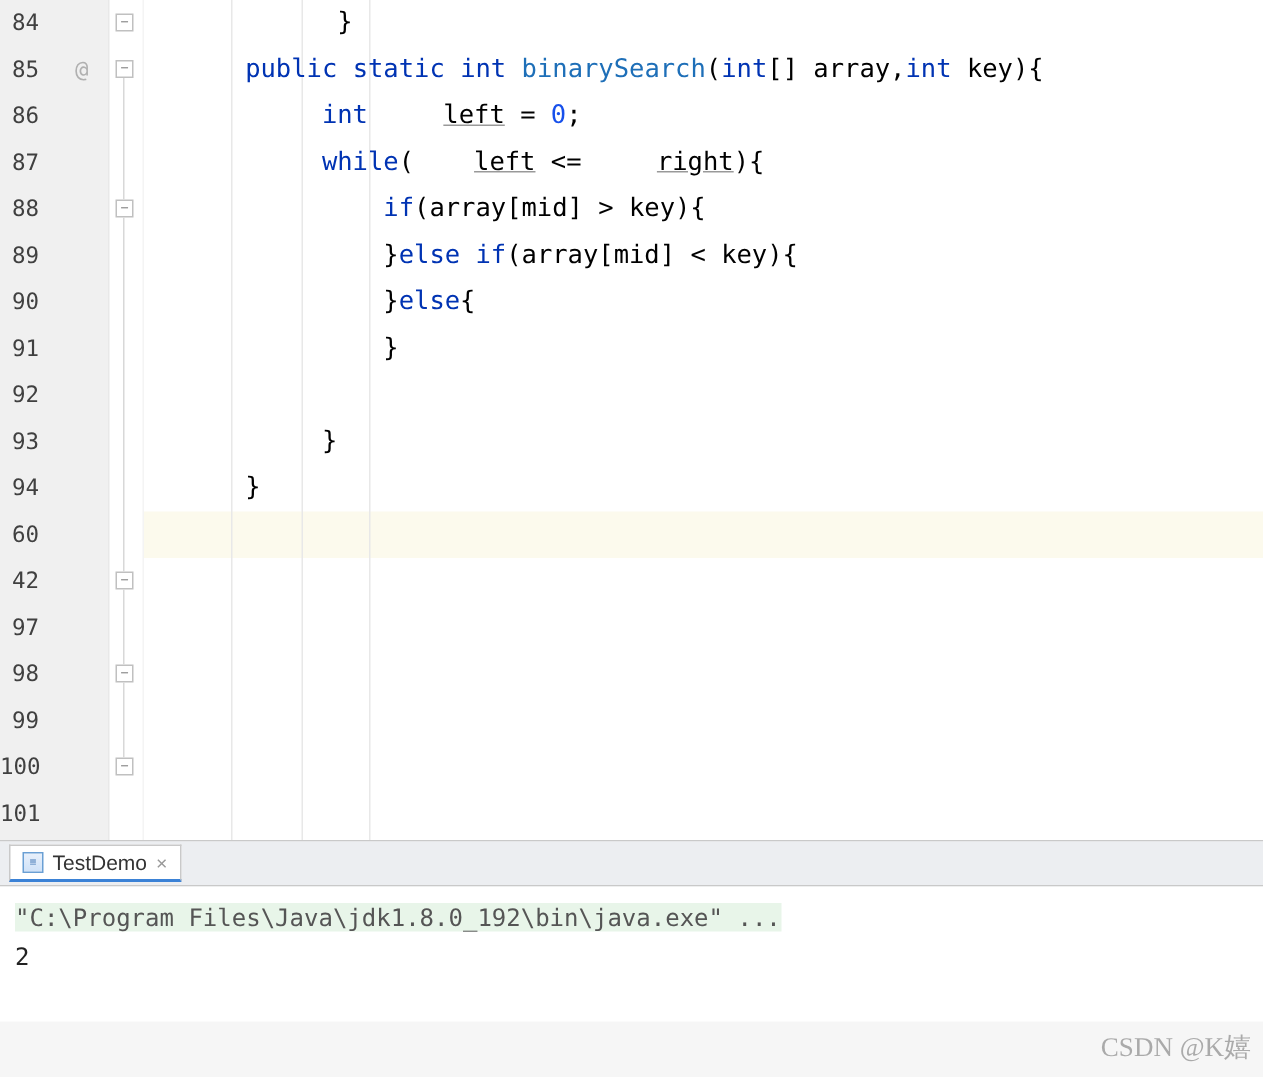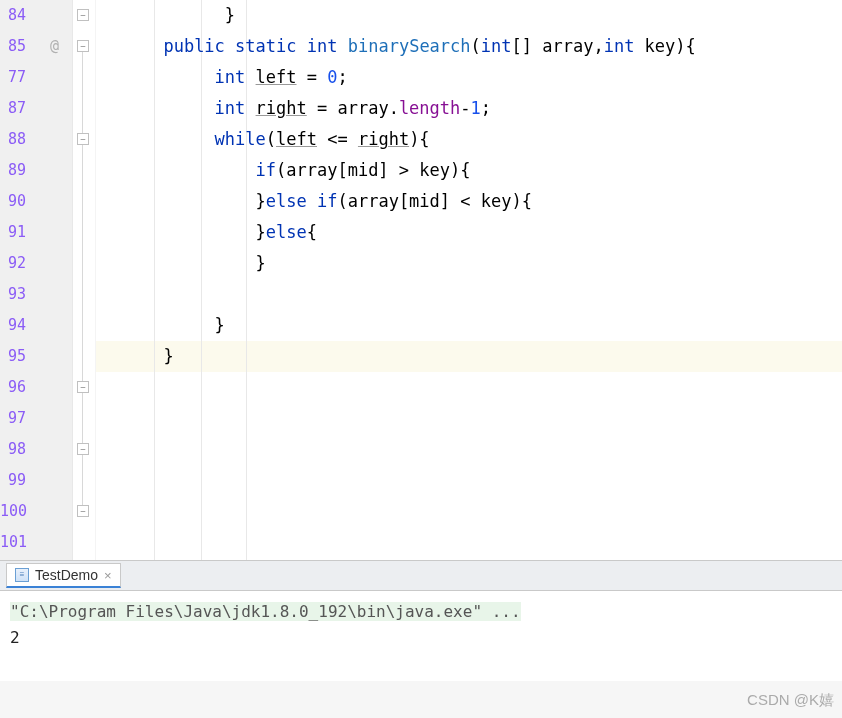--- a/index.html
+++ b/index.html
@@ -12,21 +12,21 @@
   overflow: hidden;
   position: relative;
 }
 .editor-area {
   display: flex;
   height: 560px;
   background: #ffffff;
 }
 .gutter {
   background: #f0f0f0;
-  color: #8b5cf6;
+  color: #404040;
   text-align: right;
   padding-right: 18px;
   width: 44px;
   font-size: 15px;
   line-height: 31px;
   user-select: none;
 }
 .annotation-col {
   width: 28px;
   background: #f0f0f0;
@@ -80,21 +80,21 @@
 .code-line {
   position: relative;
   white-space: pre;
   padding-left: 6px;
   height: 31px;
 }
 .kw { color: #0033b3; font-weight: normal; }
 .fn { color: #1e6fb8; }
 .num { color: #1750eb; }
 .field { color: #871094; }
-.ul { text-decoration: underline; text-decoration-color: #999; }
+.ul { text-decoration: underline; text-decoration-color: #999; margin-left: 40px; }
 .bottom-panel {
   border-top: 1px solid #c9c9c9;
   background: #f6f6f6;
   height: 158px;
 }
 .tab-bar {
   display: flex;
   align-items: center;
   height: 30px;
   background: #eceef1;
@@ -139,49 +139,49 @@
   color: #555;
   display: inline;
 }
 .console-out { color: #222; }
 .console-exit { color: #1a5fb4; }
 .watermark {
   position: absolute;
   right: 8px;
   bottom: 8px;
   color: rgba(120,120,120,0.6);
-  font-size: 15px;
-  font-family: Liberation Sans, sans-serif;
+  font-size: 18px;
+  font-family: Liberation Serif, serif;
 }
 .vline {
   position: absolute;
   width: 1px;
   background: #e8e8e8;
   top: 0;
   bottom: 0;
 }
 </style>
 </head>
 <body>
 
 <div class="editor-area">
   <div class="gutter" id="gutter">
       <div>84</div>
       <div>85</div>
-      <div>77</div>
+      <div>86</div>
       <div>87</div>
       <div>88</div>
       <div>89</div>
       <div>90</div>
       <div>91</div>
       <div>92</div>
       <div>93</div>
       <div>94</div>
-      <div>95</div>
-      <div>96</div>
+      <div>60</div>
+      <div>42</div>
       <div>97</div>
       <div>98</div>
       <div>99</div>
       <div>100</div>
       <div>101</div>
     </div>
   <div class="annotation-col">
     <div class="annotation-mark" style="top:31px">@</div>
   </div>
   <div class="fold-col">
@@ -201,21 +201,20 @@
     <div class="vline" style="left:58px"></div>
     <div class="vline" style="left:105px"></div>
     <div class="vline" style="left:150px"></div>
 
     <div class="code-line"><span>            </span><span>}</span></div>
 
     <div class="code-line"><span>      </span><span class="kw">public</span><span> </span><span class="kw">static</span><span> </span><span class="kw">int</span><span> </span><span class="fn">binarySearch</span><span>(</span><span class="kw">int</span><span>[] array,</span><span class="kw">int</span><span> key){</span></div>
 
     <div class="code-line"><span>           </span><span class="kw">int</span><span> </span><span class="ul">left</span><span> = </span><span class="num">0</span><span>;</span></div>
 
-    <div class="code-line"><span>           </span><span class="kw">int</span><span> </span><span class="ul">right</span><span> = array.</span><span class="field">length</span><span>-</span><span class="num">1</span><span>;</span></div>
 
     <div class="code-line"><span>           </span><span class="kw">while</span><span>(</span><span class="ul">left</span><span> &lt;= </span><span class="ul">right</span><span>){</span></div>
 
 
     <div class="code-line"><span>               </span><span class="kw">if</span><span>(array[mid] &gt; key){</span></div>
 
 
     <div class="code-line"><span>               </span><span>}</span><span class="kw">else</span><span> </span><span class="kw">if</span><span>(array[mid] &lt; key){</span></div>
 
 

